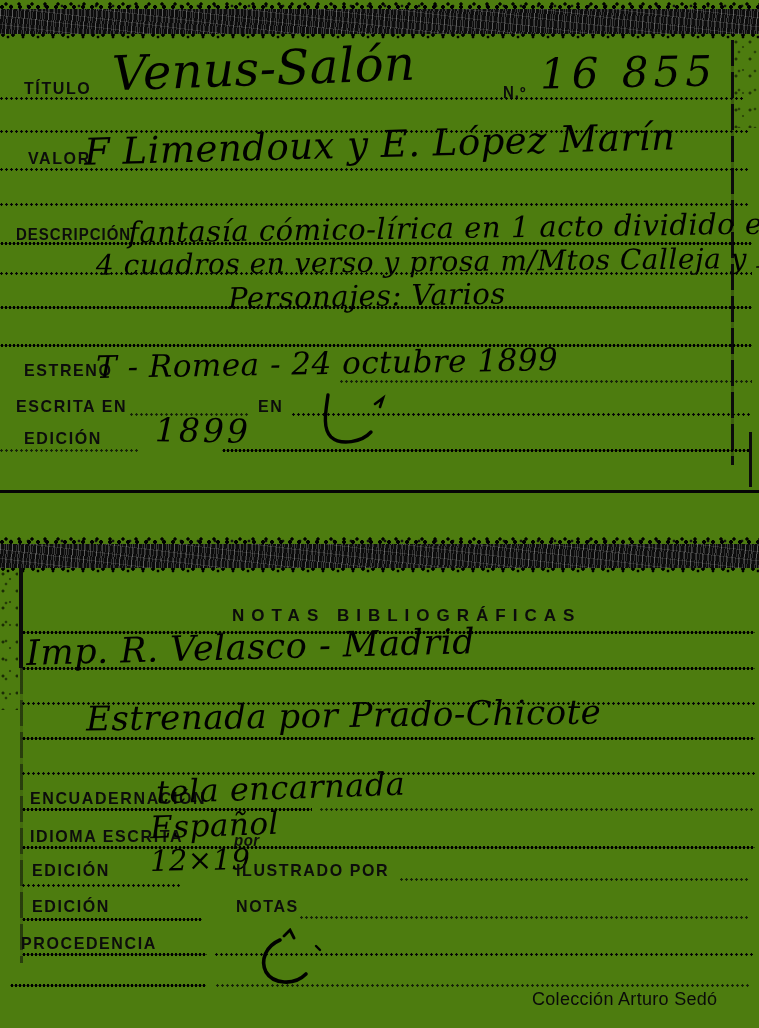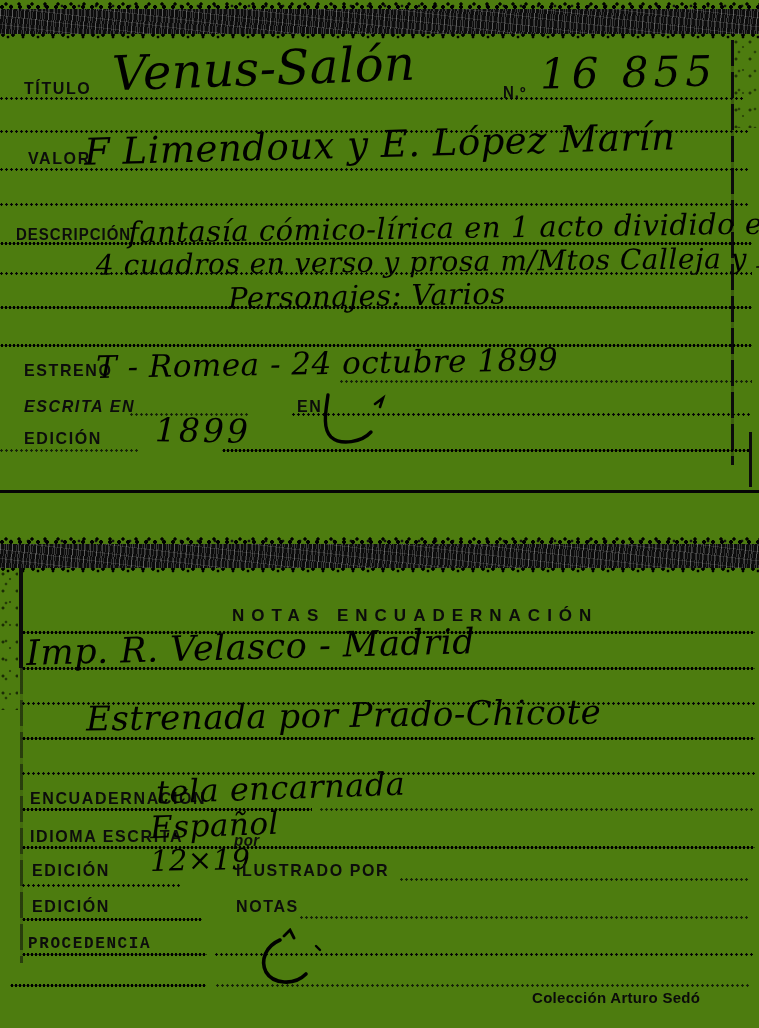--- a/index.html
+++ b/index.html
@@ -78,21 +78,21 @@
     background-image:
       radial-gradient(circle at 3px 4px,rgba(0,0,0,.8) 1.2px,transparent 1.8px),
       radial-gradient(circle at 10px 9px,rgba(0,0,0,.55) 1px,transparent 1.6px),
       radial-gradient(circle at 6px 14px,rgba(0,0,0,.65) 1.1px,transparent 1.7px);
     background-size:14px 17px,19px 23px,16px 19px;
   }
   .flourish{position:absolute;}
   .footer-credit{
     position:absolute;
     font-family:"Liberation Sans",sans-serif;
-    font-weight:700;font-size:15px;color:#0a0a0a;
+    font-weight:400;font-size:18px;color:#0a0a0a;
     letter-spacing:.3px;white-space:nowrap;
   }
   .header-spaced{
     position:absolute;
     font-family:"Liberation Sans",sans-serif;
     font-weight:700;font-size:17px;letter-spacing:7px;
     color:#0b0b0b;white-space:nowrap;
   }
 </style>
 </head>
@@ -127,43 +127,43 @@
 
   <span class="hw" style="left:228px;top:282px;font-size:29px;transform:rotate(-1deg);">Personajes: Varios</span>
   <div class="dline heavy" style="left:0;top:306px;width:752px;"></div>
 
   <div class="dline heavy" style="left:0;top:344px;width:752px;"></div>
 
   <span class="lbl" style="left:24px;top:362px;">ESTRENO</span>
   <span class="hw" style="left:96px;top:348px;font-size:31px;transform:rotate(-1deg);">T - Romea - 24 octubre 1899</span>
   <div class="dline faint" style="left:340px;top:380px;width:412px;"></div>
 
-  <span class="lbl" style="left:24px;top:398px;font-style:italic;">ESCRITA EN</span>
+  <span class="lbl" style="left:16px;top:398px;">ESCRITA EN</span>
   <div class="dline faint" style="left:130px;top:413px;width:120px;"></div>
-  <span class="lbl" style="left:258px;top:398px;margin-left:39px;">EN</span>
+  <span class="lbl" style="left:258px;top:398px;">EN</span>
   <div class="dline" style="left:292px;top:413px;width:460px;"></div>
   <svg class="flourish" style="left:318px;top:392px;" width="74" height="58" viewBox="0 0 74 58">
     <path d="M10,3 C8,18 4,36 13,45 C23,54 44,50 53,40" fill="none" stroke="#000" stroke-width="3.4" stroke-linecap="round"></path>
     <path d="M57,12 l8,-6 l-3,9" fill="none" stroke="#000" stroke-width="2.6" stroke-linecap="round"></path>
   </svg>
 
   <span class="lbl" style="left:24px;top:430px;">EDICIÓN</span>
   <span class="hw" style="left:155px;top:414px;font-size:33px;letter-spacing:3px;transform:rotate(1deg);">1899</span>
   <div class="dline faint" style="left:0;top:449px;width:140px;"></div>
   <div class="dline heavy" style="left:222px;top:449px;width:530px;"></div>
   <div class="vline" style="left:749px;top:432px;width:3px;height:55px;"></div>
 
   <div class="solid-rule" style="left:0;top:490px;width:759px;height:3px;"></div>
 
   <div class="noise" style="top:544px;height:24px;"></div>
   <div class="vline" style="left:19px;top:568px;width:4px;height:100px;"></div>
   <div class="vline dashy" style="left:20px;top:668px;width:3px;height:295px;opacity:.55;"></div>
   <div class="speck-patch" style="left:0;top:570px;width:18px;height:140px;opacity:.8;"></div>
 
-  <span class="header-spaced" style="left:232px;top:606px;">NOTAS ENCUADERNACIÓN</span>
+  <span class="header-spaced" style="left:232px;top:606px;">NOTAS BIBLIOGRÁFICAS</span>
   <div class="dline heavy" style="left:22px;top:631px;width:733px;"></div>
 
   <span class="hw" style="left:26px;top:630px;font-size:35px;transform:rotate(-1.5deg);">Imp. R. Velasco - Madrid</span>
   <div class="dline heavy" style="left:22px;top:667px;width:733px;"></div>
 
   <div class="dline" style="left:22px;top:702px;width:733px;"></div>
   <span class="hw" style="left:86px;top:698px;font-size:34px;transform:rotate(-.8deg);">Estrenada por Prado-Chicote</span>
   <div class="dline heavy" style="left:22px;top:737px;width:733px;"></div>
 
   <div class="dline" style="left:22px;top:772px;width:733px;"></div>
@@ -182,21 +182,21 @@
   <span class="hw" style="left:150px;top:846px;font-size:29px;transform:rotate(-1deg);">12×19</span>
   <span class="lbl" style="left:236px;top:862px;">ILUSTRADO POR</span>
   <div class="dline" style="left:22px;top:884px;width:160px;"></div>
   <div class="dline faint" style="left:400px;top:878px;width:350px;"></div>
 
   <span class="lbl" style="left:32px;top:898px;">EDICIÓN</span>
   <span class="lbl" style="left:236px;top:898px;">NOTAS</span>
   <div class="dline heavy" style="left:22px;top:918px;width:180px;"></div>
   <div class="dline faint" style="left:300px;top:916px;width:450px;"></div>
 
-  <span class="lbl" style="left:28px;top:935px;font-family:Liberation Mono, monospace;">PROCEDENCIA</span>
+  <span class="lbl" style="left:21px;top:935px;">PROCEDENCIA</span>
   <div class="dline heavy" style="left:22px;top:953px;width:185px;"></div>
   <div class="dline" style="left:215px;top:953px;width:540px;"></div>
   <svg class="flourish" style="left:242px;top:928px;" width="92" height="64" viewBox="0 0 92 64">
     <path d="M42,8 l6,-6 l4,8" fill="none" stroke="#000" stroke-width="2.8" stroke-linecap="round"></path>
     <path d="M38,12 C24,18 18,32 24,44 C31,56 52,58 64,46" fill="none" stroke="#000" stroke-width="3.6" stroke-linecap="round"></path>
     <path d="M74,18 l4,4" fill="none" stroke="#000" stroke-width="2.4" stroke-linecap="round"></path>
   </svg>
 
   <div class="dline heavy" style="left:10px;top:984px;width:196px;"></div>
   <div class="dline faint" style="left:216px;top:984px;width:534px;"></div>

